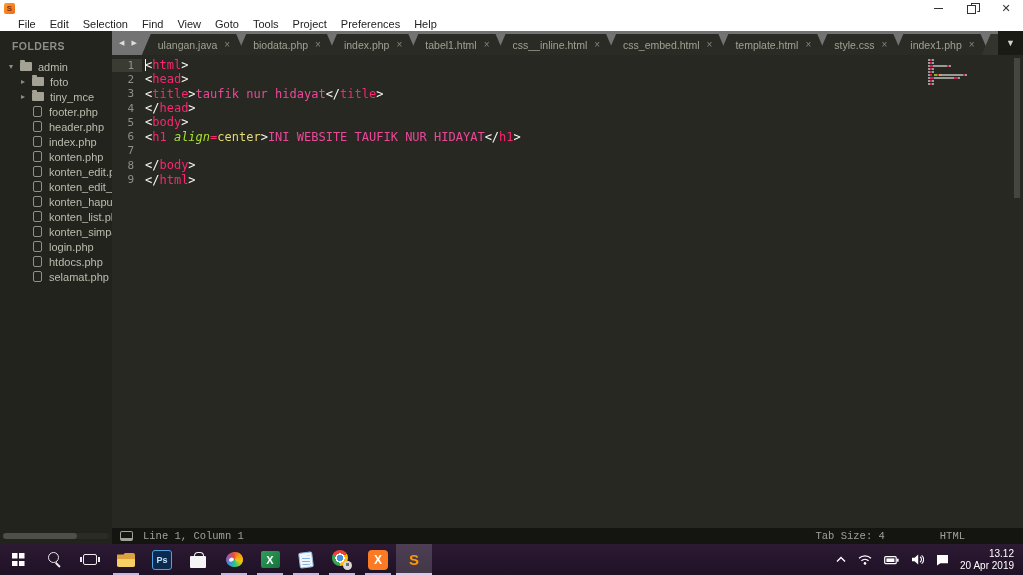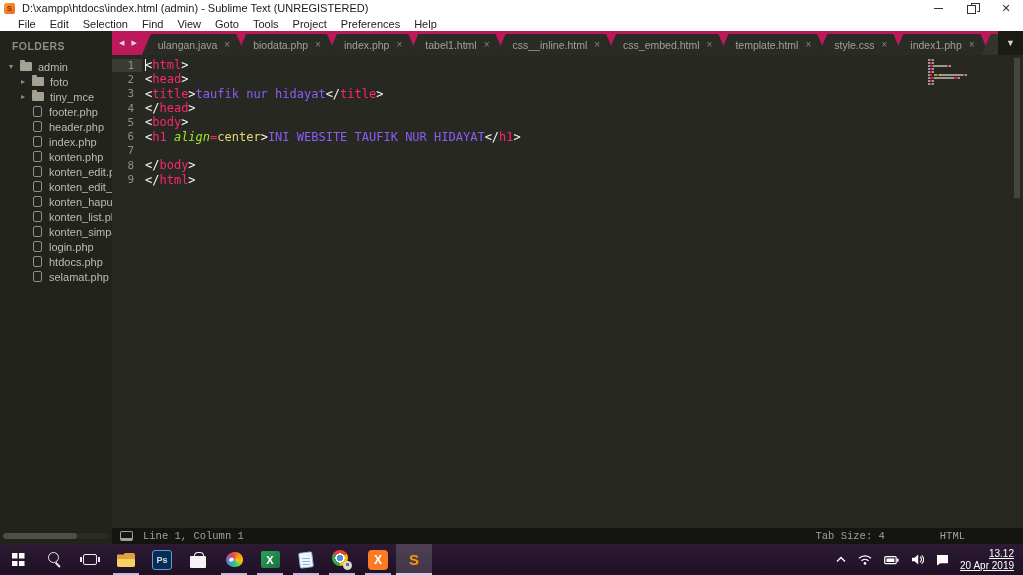--- a/index.html
+++ b/index.html
@@ -48,21 +48,21 @@
   .ic-file { width:9px; height:11px; border:1px solid #90918a; border-radius:2px;
              margin:0 7px 0 1px; flex-shrink:0; }
   .sidebar-hscroll { position:absolute; bottom:5px; left:3px; right:3px; height:6px;
                      background:#2a2b24; border-radius:3px; }
   .sidebar-hscroll-thumb { width:70%; height:100%; background:#4e4f46; border-radius:3px; }
 
   
   .editor-col { flex:1; display:flex; flex-direction:column; min-width:0; }
 
   
-  .tabbar { height:24px; background:#be185d; display:flex; align-items:flex-end;
+  .tabbar { height:24px; background:#737373; display:flex; align-items:flex-end;
             position:relative; flex-shrink:0; }
   .tab-arrows { display:flex; align-items:center; align-self:stretch;
                 padding:0 5px 0 7px; gap:7px; color:#dededa; font-size:7px; }
   .tabs-strip { display:flex; align-items:flex-end; overflow:hidden; flex:1; padding-right:26px; }
   .tab { height:21px; display:flex; align-items:center; gap:7px; flex-shrink:0;
          background:#2a2b24; color:#a0a194; font-size:10.5px; padding:0 15px 0 16px;
          clip-path:polygon(9px 0, calc(100% - 9px) 0, 100% 100%, 0 100%);
          margin-right:-8px; white-space:nowrap; }
   .tab.active { background:#33342c; color:#d7d7cd; }
   .tab-close { font-size:10px; color:#85867b; }
@@ -74,21 +74,21 @@
   .editor { flex:1; position:relative; overflow:hidden;
             font-family:"DejaVu Sans Mono", monospace; font-size:12px; }
   .code-lines { padding-top:3px; }
   .code-line { display:flex; height:14.3px; align-items:center; }
   .gutter { width:30px; padding-right:8px; text-align:right; color:#8f908a;
             flex-shrink:0; font-size:11px; }
   .gutter.current { background:#3a3b33; }
   .line-content { white-space:pre; padding-left:3px; color:#f8f8f2; }
   .c-tag { color:#f92672; }
   .c-punc { color:#f8f8f2; }
-  .c-text { color:#8b5cf6; }
+  .c-text { color:#ec4899; }
   .c-attr { color:#a6e22e; font-style:italic; }
   .c-op { color:#f92672; }
   .c-val { color:#e6db74; }
   .cursor { display:inline-block; width:1px; height:12px; background:#f8f8f2;
             margin-right:-1px; vertical-align:-2px; }
 
   .minimap { position:absolute; top:4px; right:48px; width:47px; }
   .mm-line { height:2px; margin-bottom:1px; display:flex; }
   .mm-seg { height:2px; }
   .mm-tag,.mm-op { background:rgba(249,38,114,.75); }
@@ -159,28 +159,27 @@
                          background:radial-gradient(circle,#4a90e2 0 3px,#fff 3px 4.6px,transparent 4.6px),
                                     conic-gradient(from -60deg,#ea4335 0 120deg,#fbbc05 120deg 240deg,#34a853 240deg 360deg); }
   .icon-chrome::after { content:""; position:absolute; right:0; bottom:0; width:9px; height:9px;
                         border-radius:50%; background:radial-gradient(circle at 50% 38%,#6d6d6d 0 1.6px,#d9d9d9 1.8px); }
   .icon-xampp { width:20px; height:20px; background:#fb7a24; border-radius:4px; color:#fff;
                 font-weight:bold; font-size:12px; display:flex; align-items:center; justify-content:center; }
   .icon-sublime { color:#ff9800; font-weight:bold; font-size:15px; line-height:15px; }
 
   .tray { margin-left:auto; display:flex; align-items:center; color:#fff; }
   .tray-item { padding:0 6px; height:100%; display:flex; align-items:center; }
-  .tray-clock { font-size:10px; line-height:12px; text-align:right; padding:0 9px 0 5px;text-decoration:underline; }
+  .tray-clock { font-size:10px; line-height:12px; text-align:right; padding:0 9px 0 5px; }
 </style>
 </head>
 <body>
 
 <div class="titlebar">
   <span class="app-icon">S</span>
-  <span>D:\xampp\htdocs\index.html (admin) - Sublime Text (UNREGISTERED)</span>
   <div class="win-controls">
     <span class="win-btn wc-min"></span>
     <span class="win-btn wc-restore"></span>
     <span class="win-btn wc-close">✕</span>
   </div>
 </div>
 
 <div class="menubar">
     <span class="menu-item">File</span>
     <span class="menu-item">Edit</span>

